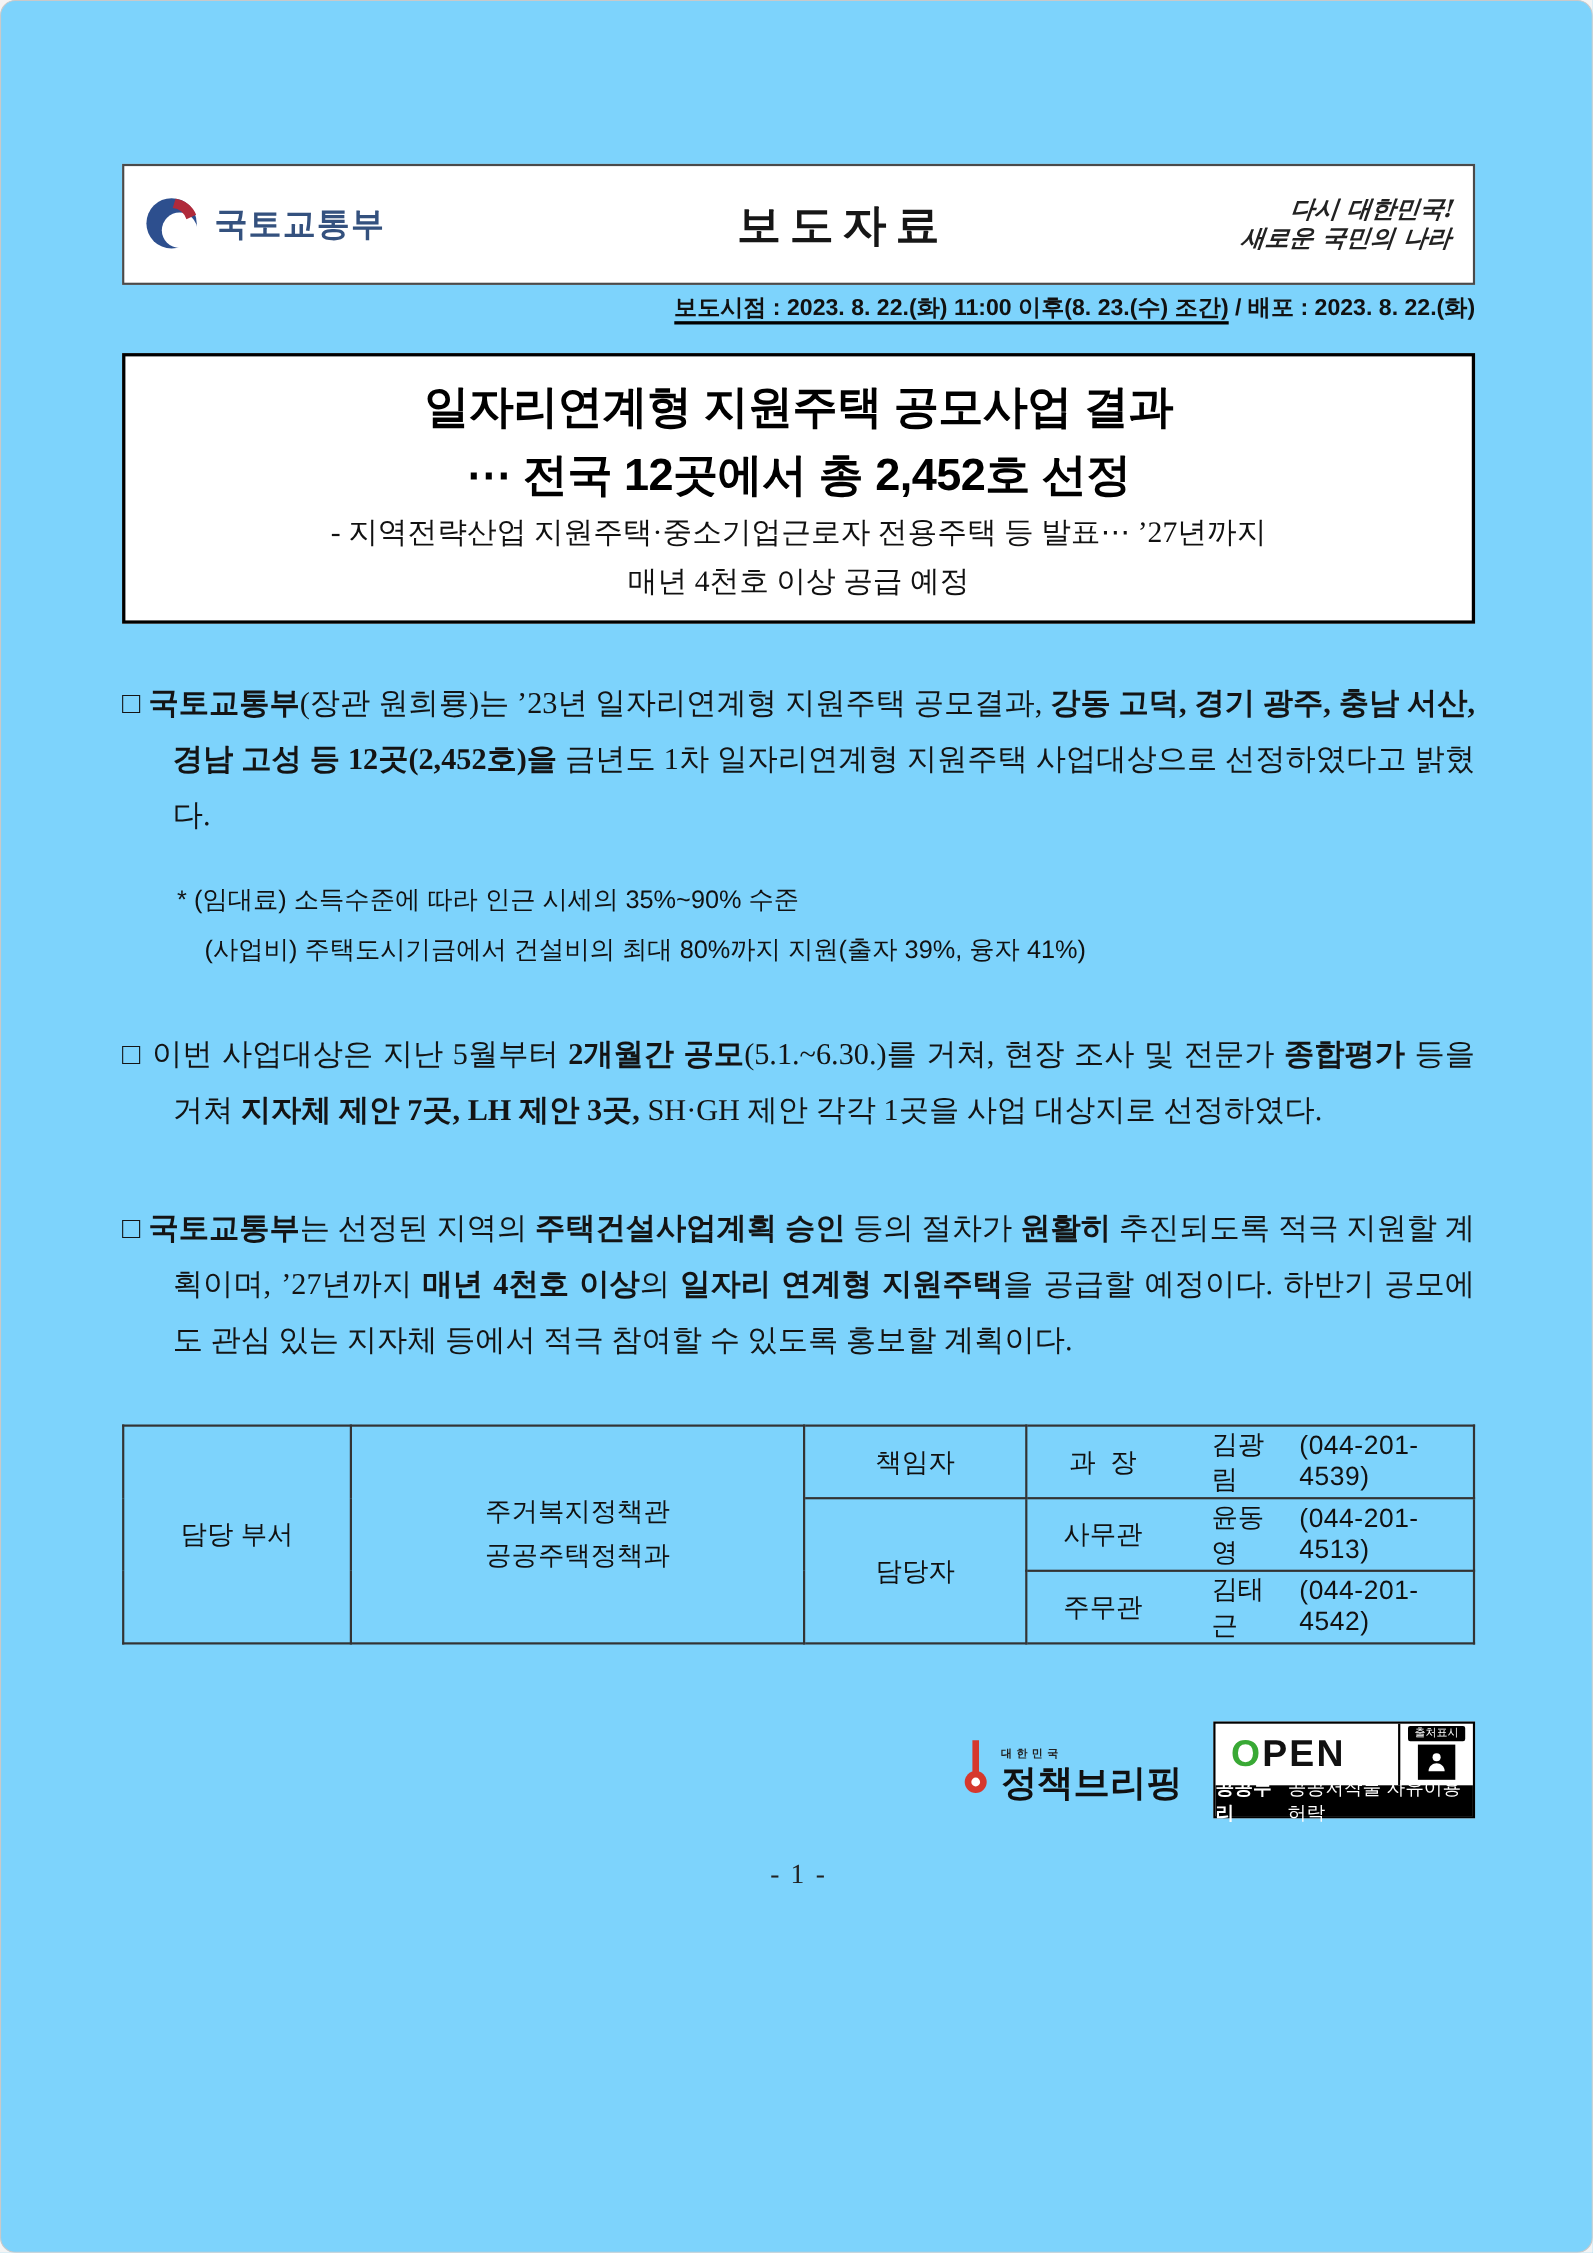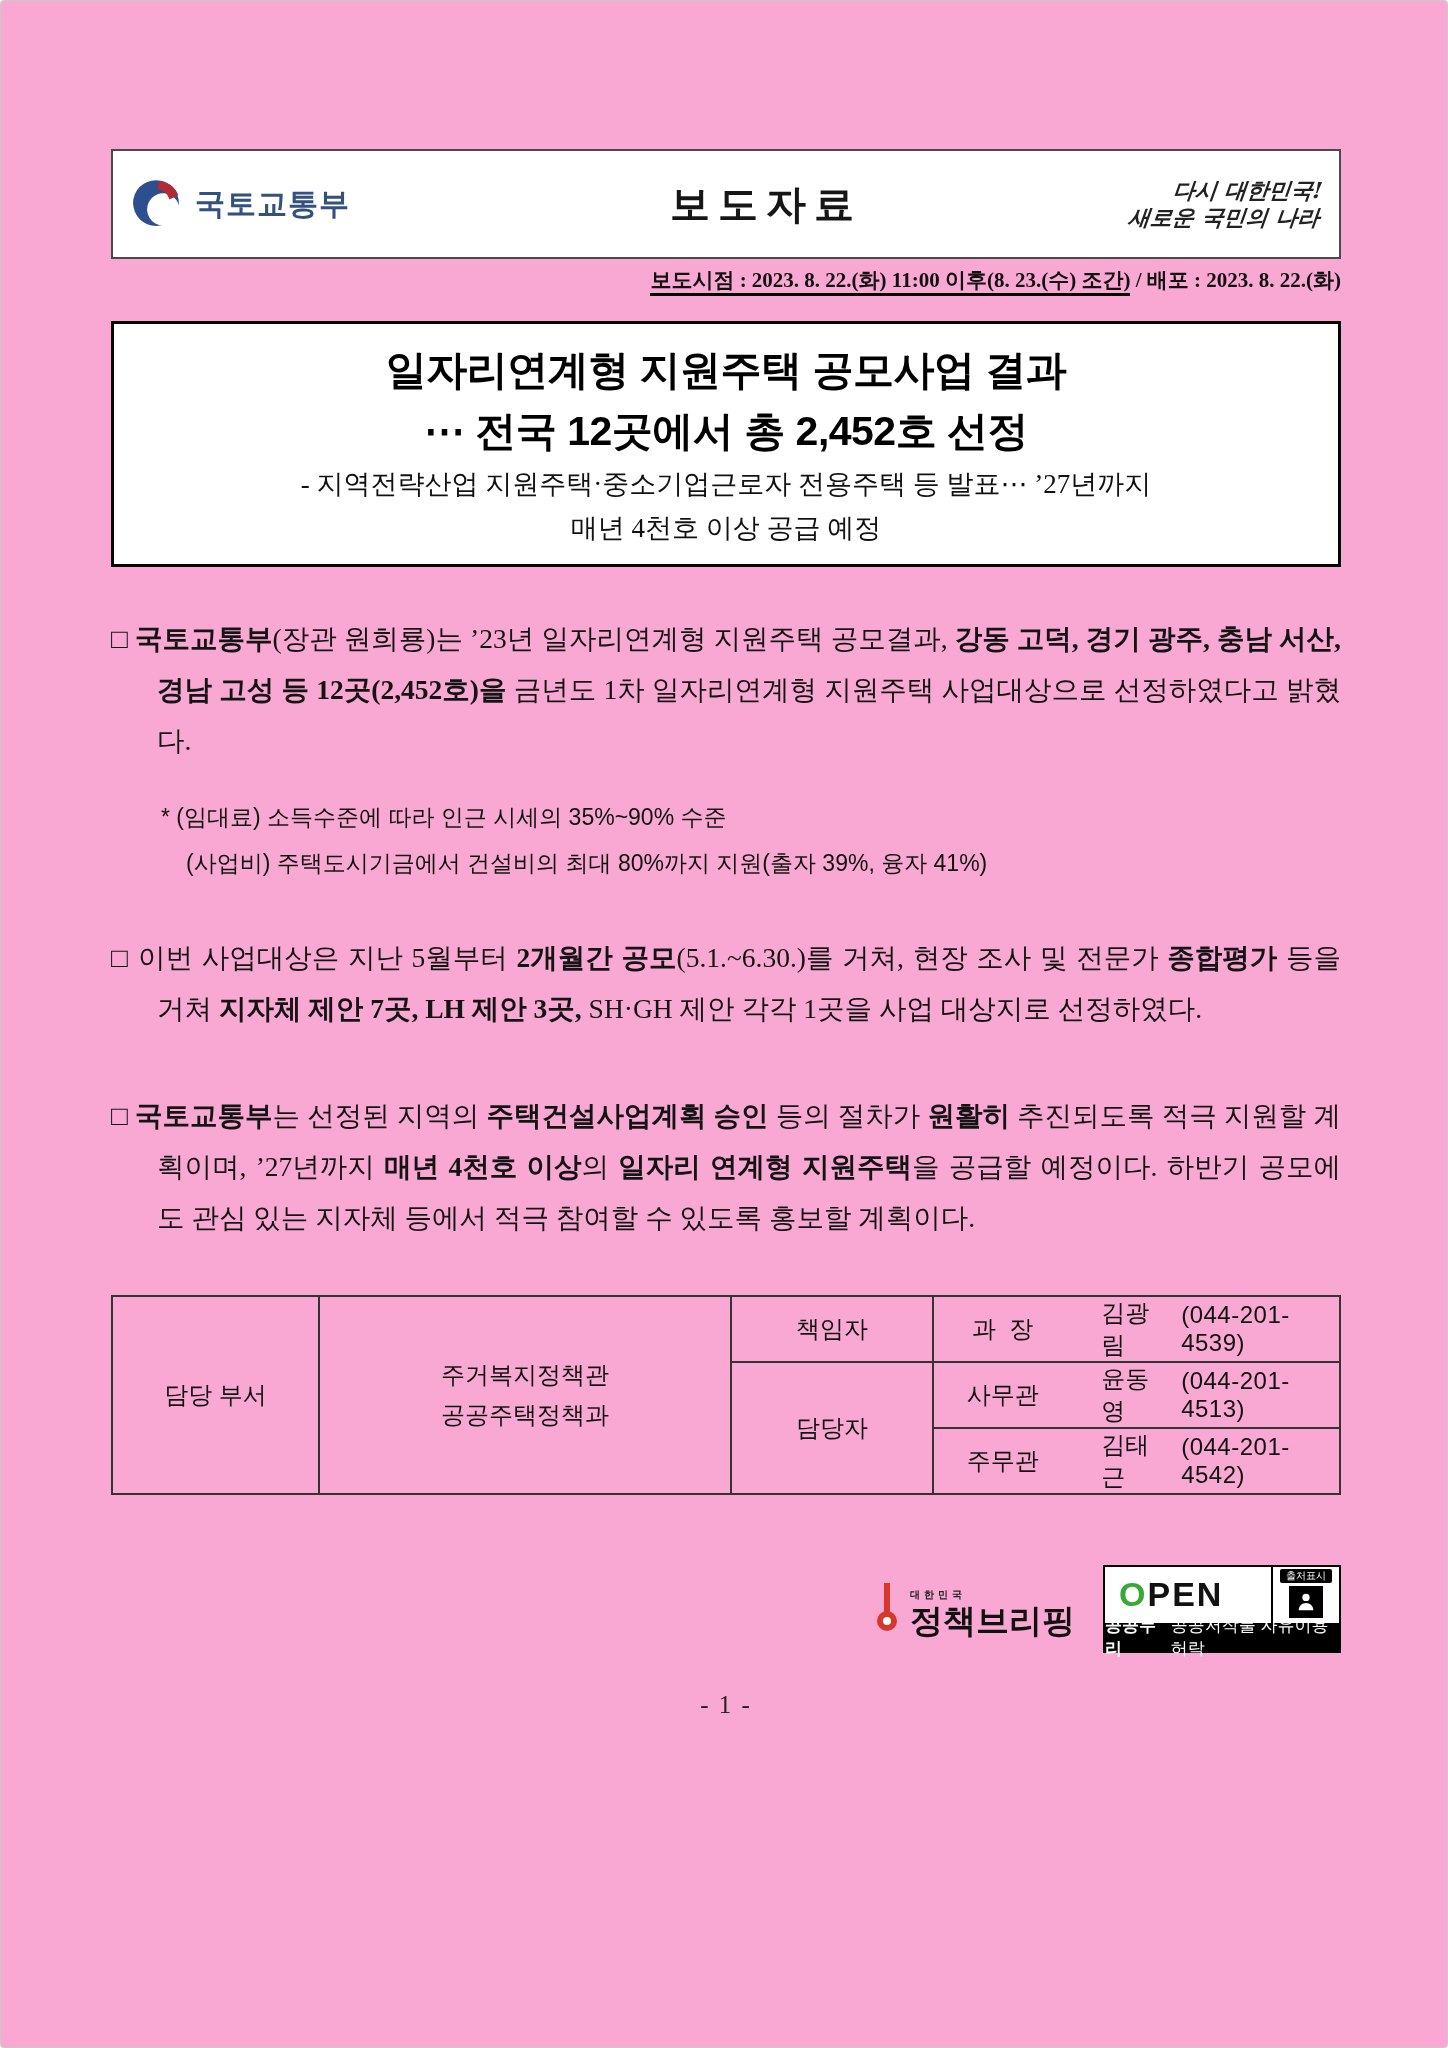--- a/index.html
+++ b/index.html
@@ -1,22 +1,22 @@
 <!DOCTYPE html>
 <html><head>
 <meta charset="utf-8">
 <style>
   html,body{margin:0;padding:0;}
   body{
     width:1448px;height:2048px;background:#f4f4f4;position:relative;
     font-family:"Liberation Serif", serif;color:#161616;
   }
   .page{
-    position:absolute;inset:0;background:#f9a8d4;border:1px solid #c9c9c9;
-    border-radius:4px;box-sizing:border-box;overflow:hidden;
+    position:absolute;inset:0;background:#7dd3fc;border:1px solid #c9c9c9;
+    border-radius:14px;box-sizing:border-box;overflow:hidden;
   }
   .content{position:absolute;left:110px;top:148px;width:1230px;}
 
   
   .header-box{
     box-sizing:border-box;height:110px;border:2px solid #4a4a4a;
     display:flex;align-items:center;padding:0 18px;background:#fff;
   }
   .logo-wrap{display:flex;align-items:center;gap:12px;width:330px;}
   .ministry-name{
@@ -26,21 +26,21 @@
   .press-title{
     flex:1;text-align:center;font-family:"Liberation Sans", sans-serif;
     font-weight:700;font-size:40px;color:#161616;letter-spacing:8px;
   }
   .slogan{
     width:250px;text-align:right;font-family:"DejaVu Serif", serif;
     font-weight:700;font-style:italic;font-size:22px;line-height:27px;color:#222;
     transform:skewX(-6deg);
   }
   .timing-line{
-    margin-top:4px;text-align:right;font-family:Liberation Serif, serif;
+    margin-top:4px;text-align:right;font-family:Liberation Sans, sans-serif;
     font-weight:700;font-size:21px;color:#111;height:36px;line-height:34px;
   }
   .timing-underline{border-bottom:3px solid #000;padding-bottom:1px;}
 
   
   .title-box{
     box-sizing:border-box;margin-top:22px;border:3px solid #000;
     padding:16px 10px 14px 10px;text-align:center;background:#fff;
   }
   .title-line{

